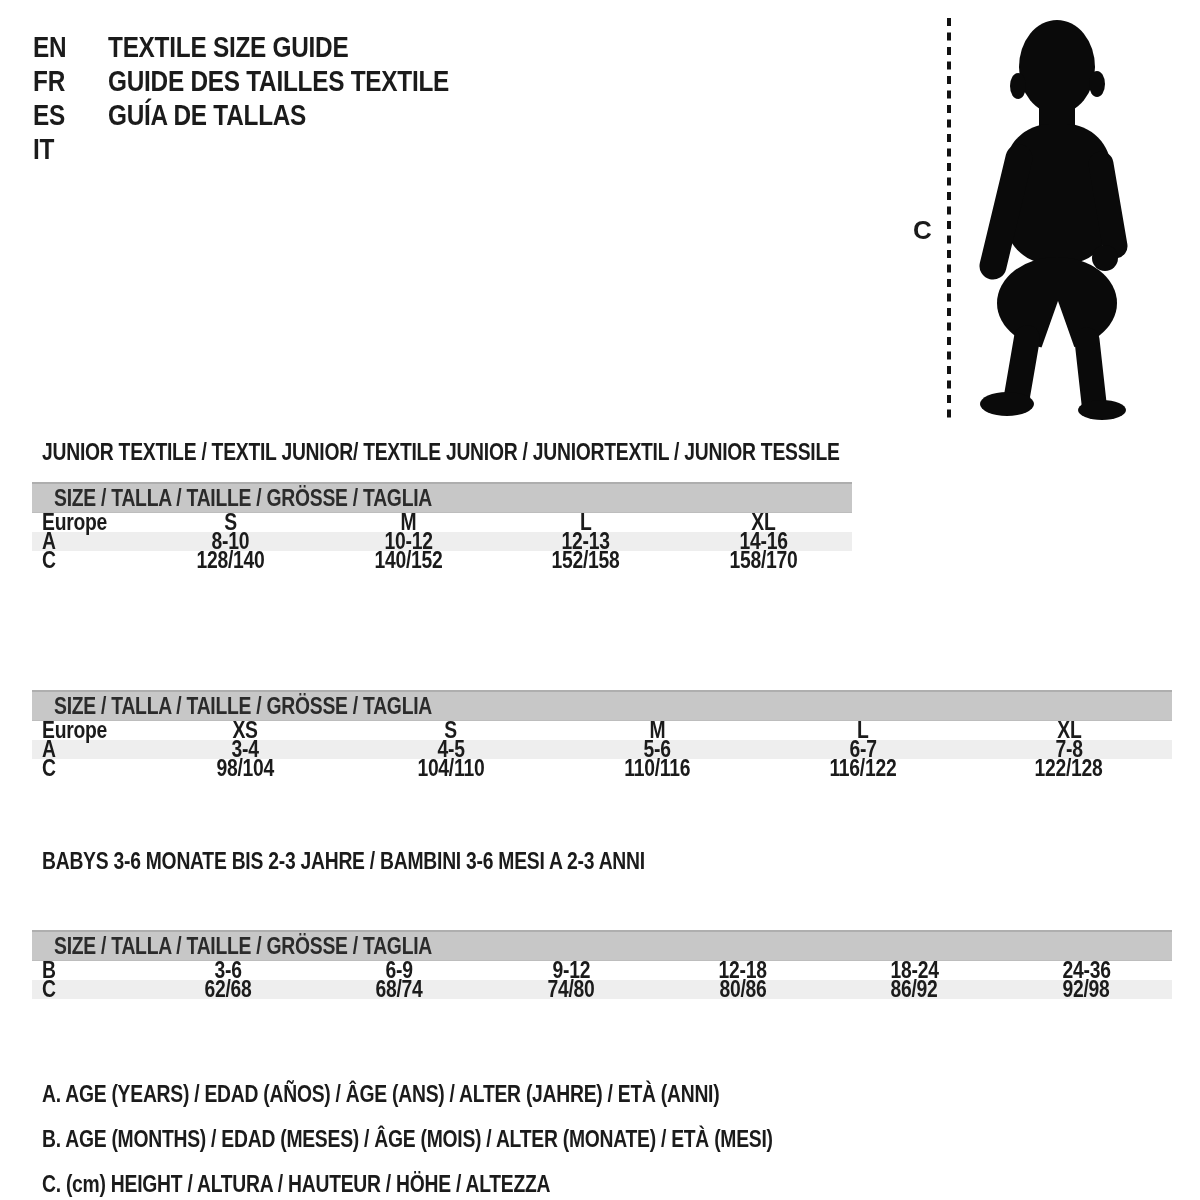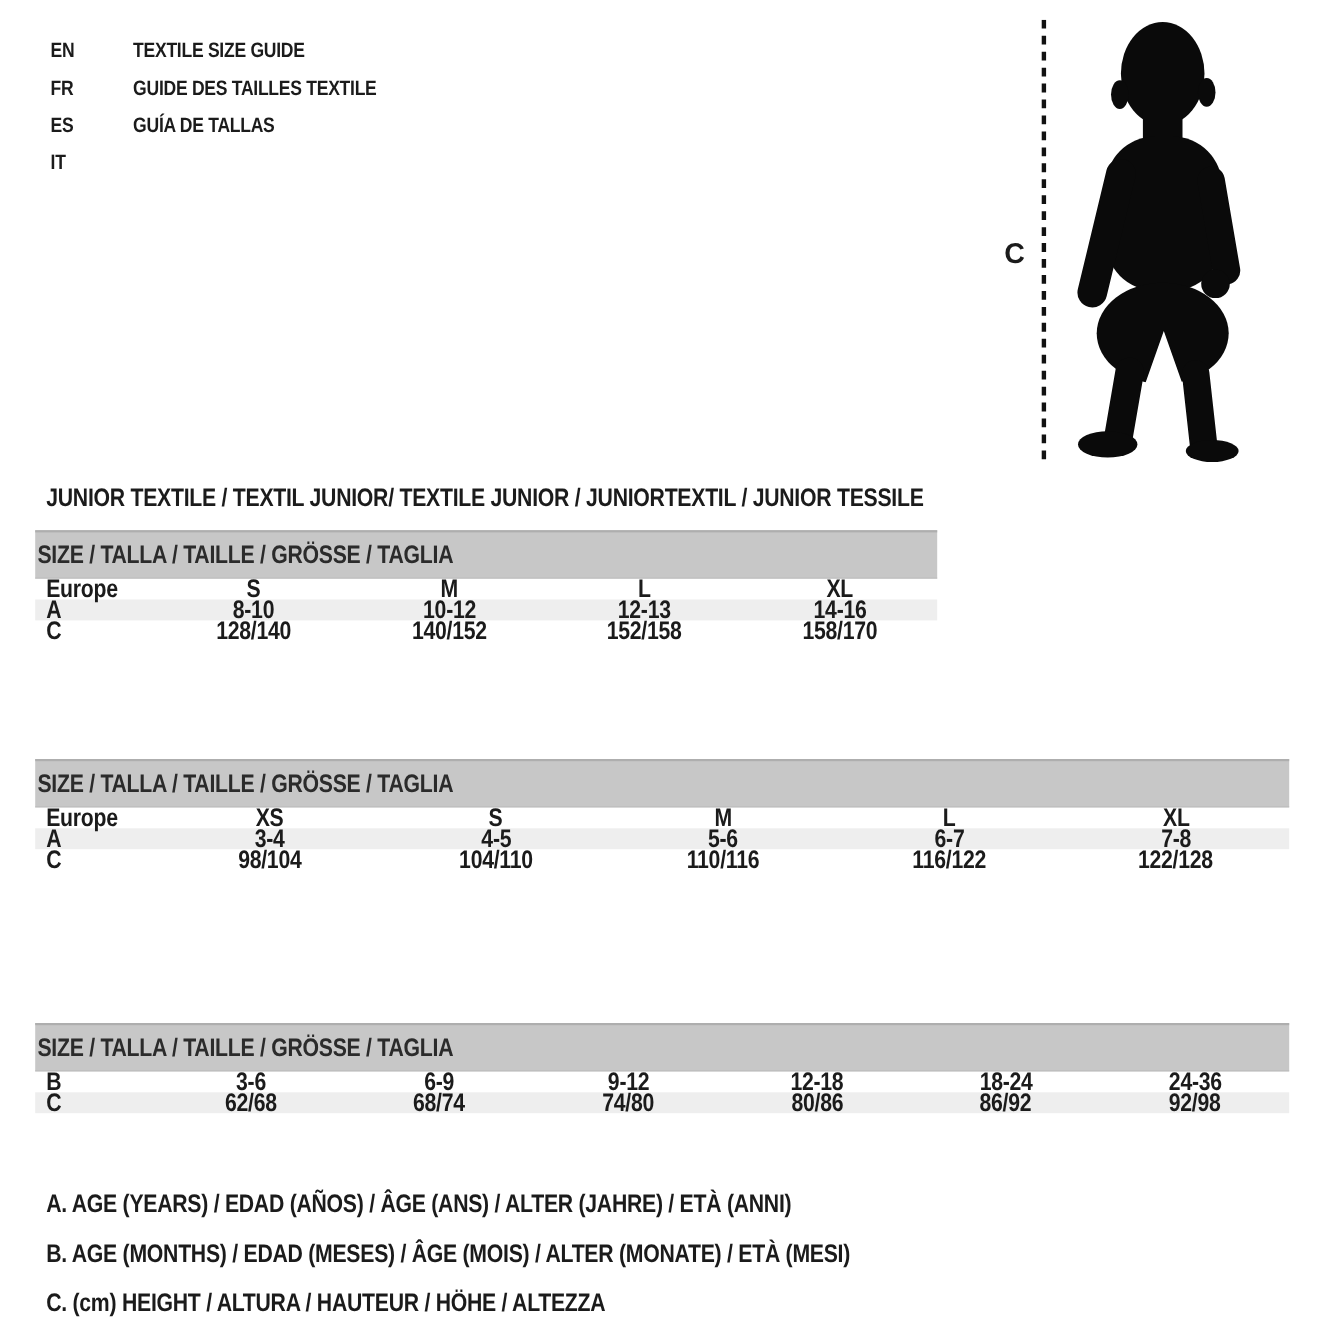--- a/index.html
+++ b/index.html
@@ -7,38 +7,38 @@
   .page {
     position:relative; width:1200px; height:1200px; background:#ffffff;
     font-family:"Liberation Sans","DejaVu Sans",sans-serif; font-weight:bold;
     color:#1b1b1b; overflow:hidden;
   }
   
   .cx  { display:inline-block; transform:scaleX(0.84); transform-origin:0 50%; white-space:nowrap; letter-spacing:-0.3px; }
   .cxc { display:inline-block; transform:scaleX(0.84); transform-origin:50% 50%; white-space:nowrap; letter-spacing:-0.3px; }
 
   
-  .lang { position:absolute; left:46px; top:30px; font-size:19px; line-height:34px; }
+  .lang { position:absolute; left:33px; top:30px; font-size:29px; line-height:34px; }
   .lang-row { display:flex; }
   .lang-code { width:75px; }
 
   
   .figure { position:absolute; left:905px; top:14px; width:245px; height:412px; }
   .measure-label { position:absolute; left:8px; top:201px; font-size:26px; }
   .measure-line { position:absolute; left:40px; top:4px; }
   .silhouette { position:absolute; left:70px; top:2px; }
 
   
   .sec-title { position:absolute; left:42px; font-size:23px; line-height:33px; }
   .sub-sm { font-size:15px; vertical-align:-4px; letter-spacing:-0.3px; }
 
   
   .size-table { position:absolute; left:32px; }
   .size-bar {
-    height:44px; display:flex; align-items:center; padding-left:2px;
+    height:31px; display:flex; align-items:center; padding-left:22px;
     background:#c7c7c7; border-top:2px solid #aeaeae; border-bottom:1px solid #bdbdbd;
     font-size:23px; color:#2b2b2b;
   }
   .trow { display:flex; height:19px; align-items:center; font-size:23px; }
   .trow.alt { background:#eeeeee; }
   .tlabel { width:110px; padding-left:10px; }
   .tcell { flex:1; text-align:center; }
 
   
   .legend { position:absolute; left:42px; top:1072px; font-size:23px; line-height:45px; }
@@ -145,20 +145,21 @@
       <div class="tlabel"><span class="cx">C</span></div>
       <div class="tcell"><span class="cxc">98/104</span></div>
       <div class="tcell"><span class="cxc">104/110</span></div>
       <div class="tcell"><span class="cxc">110/116</span></div>
       <div class="tcell"><span class="cxc">116/122</span></div>
       <div class="tcell"><span class="cxc">122/128</span></div>
     </div>
   </div>
 
   <div class="sec-title" style="top:845px;">
+    <div><span class="cx">BABYS 3-6 MONATE BIS 2-3 JAHRE / BAMBINI 3-6 MESI A 2-3 ANNI</span></div>
   </div>
   <div class="size-table" style="top:930px; width:1140px;">
     <div class="size-bar">
       <span class="cx">SIZE / TALLA / TAILLE / GRÖSSE / TAGLIA</span>
     </div>
     <div class="trow">
       <div class="tlabel"><span class="cx">B</span></div>
       <div class="tcell"><span class="cxc">3-6</span></div>
       <div class="tcell"><span class="cxc">6-9</span></div>
       <div class="tcell"><span class="cxc">9-12</span></div>

